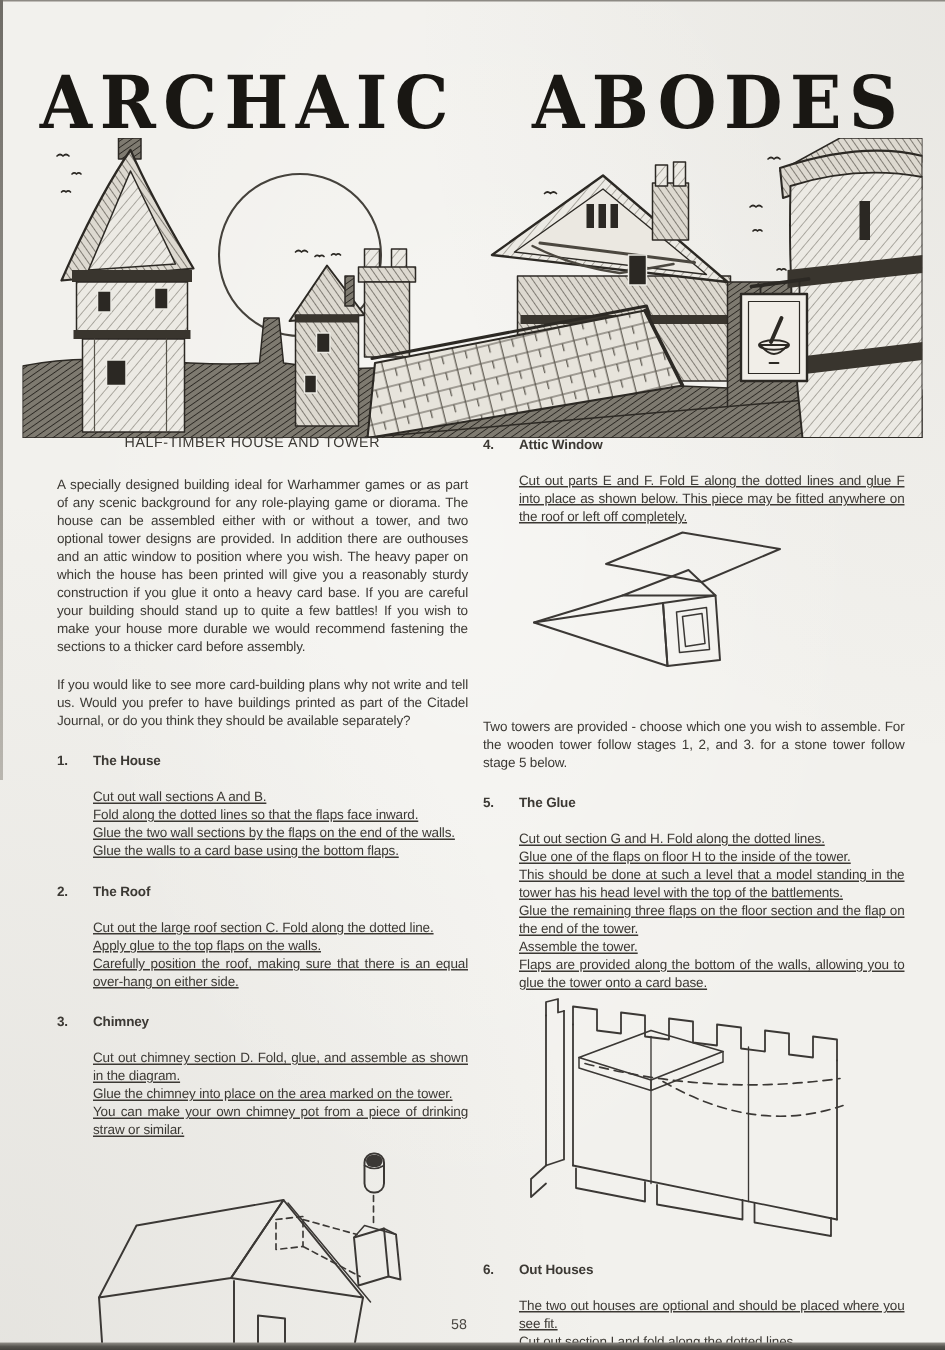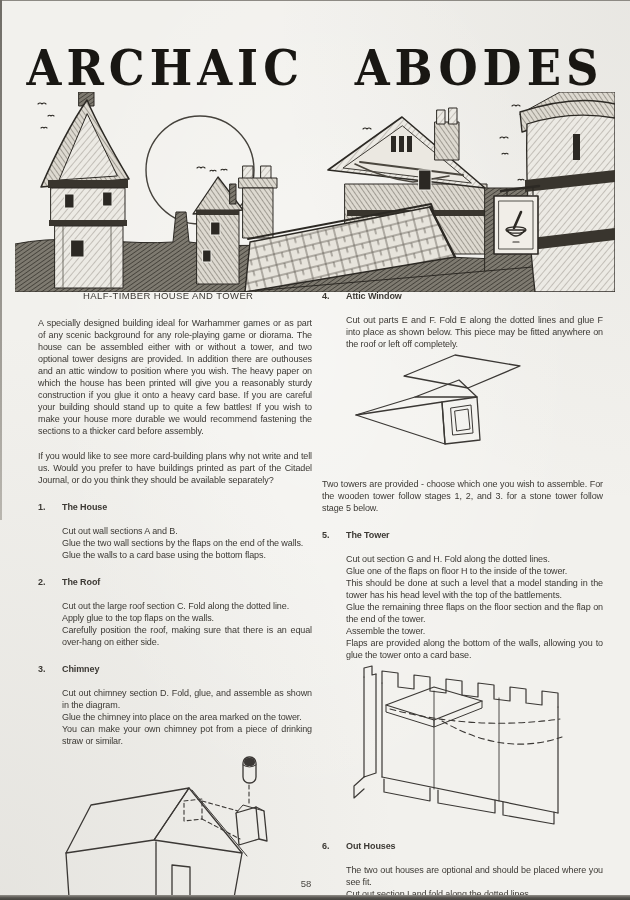--- a/index.html
+++ b/index.html
@@ -29,21 +29,21 @@
   .illustration{position:absolute;left:15px;top:92px;}
 
   .col{position:absolute;top:290px;font-size:9px;line-height:12px;text-align:justify;
     letter-spacing:-0.1px;}
   .col-left{left:38px;width:274px;}
   .col-right{left:322px;width:281px;}
   .article-heading{font-size:9.5px;letter-spacing:.4px;margin:0 0 15px 0;text-align:left;padding-left:45px;}
   p.body{margin:0 0 13px 0;}
   .sec-head{display:flex;font-weight:bold;margin:15px 0 12px 0;text-align:left;}
   .sec-head .num{width:24px;flex:none;}
-  .steps{margin-left:24px;}
+  .steps{margin-left:24px;text-decoration:underline;}
   .step{text-align:justify;}
   .diagram{display:block;}
   .diag-house{margin:6px 0 0 6px;}
   .diag-attic{margin:2px 0 2px 6px;}
   .diag-tower{margin:4px 0 2px 2px;}
   svg{stroke-linejoin:round;stroke-linecap:round;}
 </style>
 </head>
 <body>
 
@@ -171,20 +171,21 @@
   <p class="body">A specially designed building ideal for Warhammer games or as part of any scenic background for any role-playing game or diorama.  The house can be assembled either with or without a tower, and two optional tower designs are provided.  In addition there are outhouses and an attic window to position where you wish.  The heavy paper on which the house has been printed will give you a reasonably sturdy construction if you glue it onto a heavy card base.  If you are careful your building should stand up to quite a few battles!  If you wish to make your house more durable we would recommend fastening the sections to a thicker card before assembly.</p>
   <p class="body">If you would like to see more card-building plans why not write and tell us.  Would you prefer to have buildings printed as part of the Citadel Journal, or do you think they should be available separately?</p>
 
   <div>
     <div class="sec-head">
       <span class="num">1.</span>
       <span>The House</span>
     </div>
     <div class="steps">
       <div class="step">Cut out wall sections A and B.</div>
+      <div class="step">Fold along the dotted lines so that the flaps face inward.</div>
       <div class="step">Glue the two wall sections by the flaps on the end of the walls.</div>
       <div class="step">Glue the walls to a card base using the bottom flaps.</div>
     </div>
   </div>
 
   <div>
     <div class="sec-head">
       <span class="num">2.</span>
       <span>The Roof</span>
     </div>
@@ -254,21 +255,21 @@
     <path d="M127,59 L140,57 L142,77 L129,79 Z" stroke-width="1"></path>
     <path d="M28,63 L114,50 L117,92 Z"></path>
     <path d="M28,63 L87,45"></path>
   </svg>
 
   <p class="body" style="margin-top:28px">Two towers are provided - choose which one you wish to assemble. For the wooden tower follow stages 1, 2, and 3. for a stone tower follow stage 5 below.</p>
 
   <div>
     <div class="sec-head">
       <span class="num">5.</span>
-      <span>The Tower</span>
+      <span>The Glue</span>
     </div>
     <div class="steps">
       <div class="step">Cut out section G and H. Fold along the dotted lines.</div>
       <div class="step">Glue one of the flaps on floor H to the inside of the tower.</div>
       <div class="step">This should be done at such a level that a model standing in the tower has his head level with the top of the battlements.</div>
       <div class="step">Glue the remaining three flaps on the floor section and the flap on the end of the tower.</div>
       <div class="step">Assemble the tower.</div>
       <div class="step">Flaps are provided along the bottom of the walls, allowing you to glue the tower onto a card base.</div>
     </div>
   </div>

